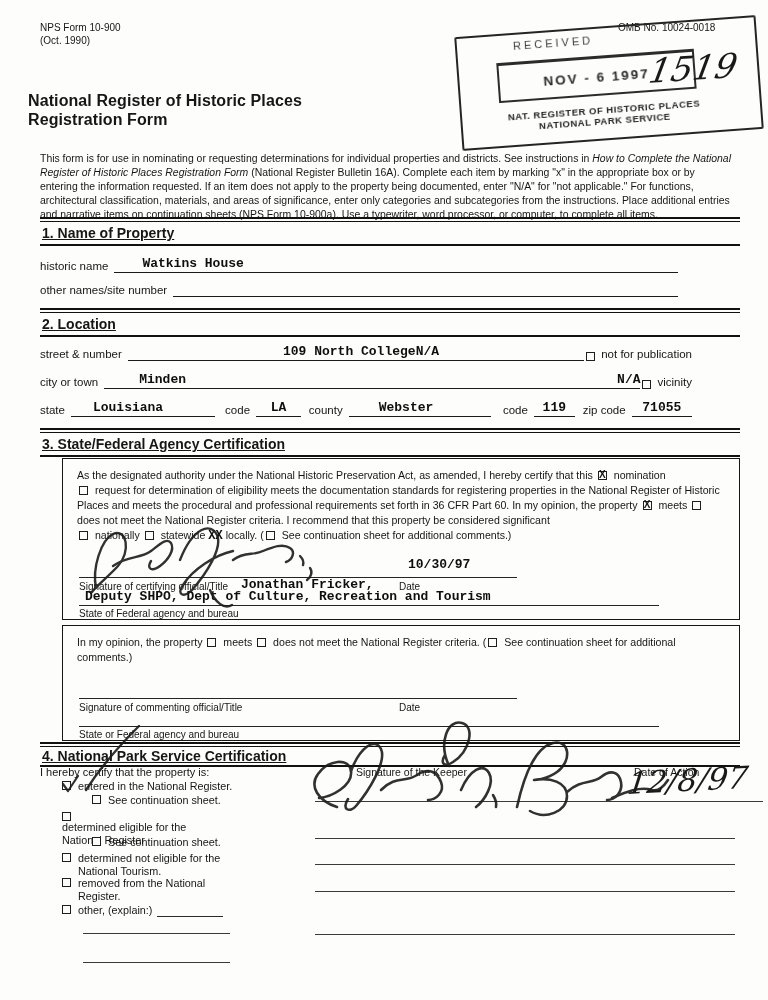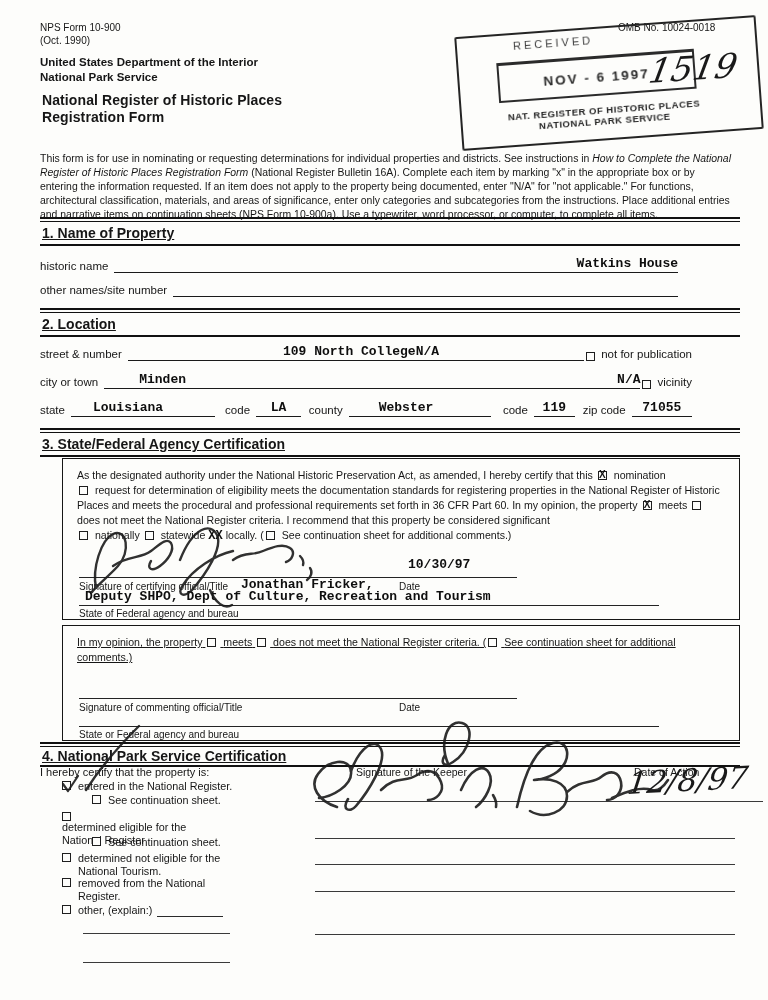--- a/index.html
+++ b/index.html
@@ -18,21 +18,21 @@
   .sechead { position:absolute; left:40px; width:700px; }
   .sr-top { height:5px; border-top:2.5px solid #111; border-bottom:1.5px solid #111; }
   .sechead-text { display:block; font-size:14px; font-weight:bold; padding:3px 0 3px 2px;text-decoration:underline; }
   .sr-bot { border-top:2.2px solid #111; }
 
   
   .frow { position:absolute; display:flex; align-items:flex-end; font-size:11.5px; }
   .frow .flabel { white-space:nowrap; margin-right:6px; padding-bottom:1px; }
   .uline { border-bottom:1.6px solid #1a1a1a; display:flex; align-items:flex-end; }
   .uline .typed { padding-bottom:1px; }
-  .grow { flex:1;justify-content:flex-end; }
+  .grow { flex:1; }
 
   
   .cb, .cbx {
     display:inline-block; width:9px; height:9px; border:1.3px solid #1e1e1e;
     vertical-align:-1px; margin:0 4px 0 2px; background:#fdfdfb; flex:none;
   }
   .cbx { position:relative; }
   .cbx .xm {
     position:absolute; left:-1px; top:-2px; width:9px;
     font-size:10px; font-weight:bold; line-height:10px; text-align:center; letter-spacing:0;
@@ -68,26 +68,22 @@
 
 <div class="page">
 
   <div class="abs tiny" style="left:40px; top:22px;">
     <div>NPS Form 10-900</div>
     <div>(Oct. 1990)</div>
   </div>
 
   <div class="abs tiny" style="left:618px; top:22px;">OMB No. 10024-0018</div>
 
-  <div class="abs" style="left:40px; top:55px; font-size:11.5px; font-weight:bold; line-height:1.3;">
-    <div>United States Department of the Interior</div>
-    <div>National Park Service</div>
-  </div>
-
-  <div class="abs" style="left:42px; top:92px; font-size:14px; font-weight:bold; line-height:1.18; letter-spacing:.1px;">
+
+  <div class="abs" style="left:28px; top:92px; font-size:16px; font-weight:bold; line-height:1.18; letter-spacing:.1px;">
     <div>National Register of Historic Places</div>
     <div>Registration Form</div>
   </div>
 
   <div class="stamp">
     <div class="received">RECEIVED</div>
     <div class="datebox">
       <div class="dateline">NOV - 6 1997</div>
     </div>
     <div class="reg" style="top:76px;">NAT. REGISTER OF HISTORIC PLACES</div>
@@ -197,21 +193,21 @@
     <span class="typed abs" style="left:345px; top:98px;">10/30/97</span>
     <div class="sig-line" style="left:16px; top:118px; width:438px;"></div>
     <span class="sig-lbl" style="left:16px; top:122px;">Signature of certifying official/Title</span>
     <span class="typed abs" style="left:178px; top:118px;">Jonathan Fricker,</span>
     <span class="sig-lbl" style="left:336px; top:122px;">Date</span>
     <span class="typed abs" style="left:22px; top:130px;">Deputy SHPO, Dept of Culture, Recreation and Tourism</span>
     <div class="sig-line" style="left:16px; top:146px; width:580px;"></div>
     <span class="sig-lbl" style="left:16px; top:149px;">State of Federal agency and bureau</span>
   </div>
 
-  <div class="certbox" style="top:625px; height:116px;text-decoration:underline;">
+  <div class="certbox" style="top:625px; height:116px;">
     <div class="certpara">
       <span>In my opinion, the property</span>
       <span class="cb"></span>
       <span>meets</span>
       <span class="cb"></span>
       <span>does not meet the National Register criteria. (</span><span class="cb"></span>
       <span>See continuation sheet for additional comments.)</span>
     </div>
     <div class="sig-line" style="left:16px; top:72px; width:438px;"></div>
     <span class="sig-lbl" style="left:16px; top:76px;">Signature of commenting official/Title</span>

